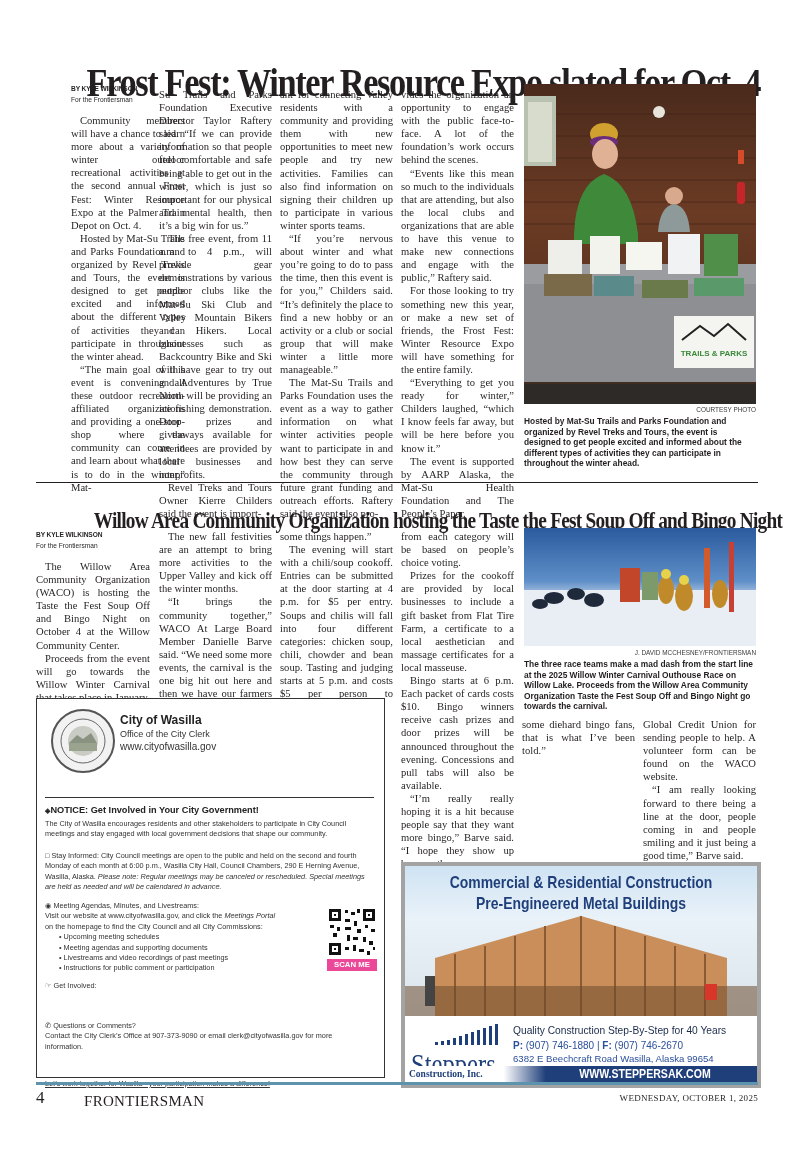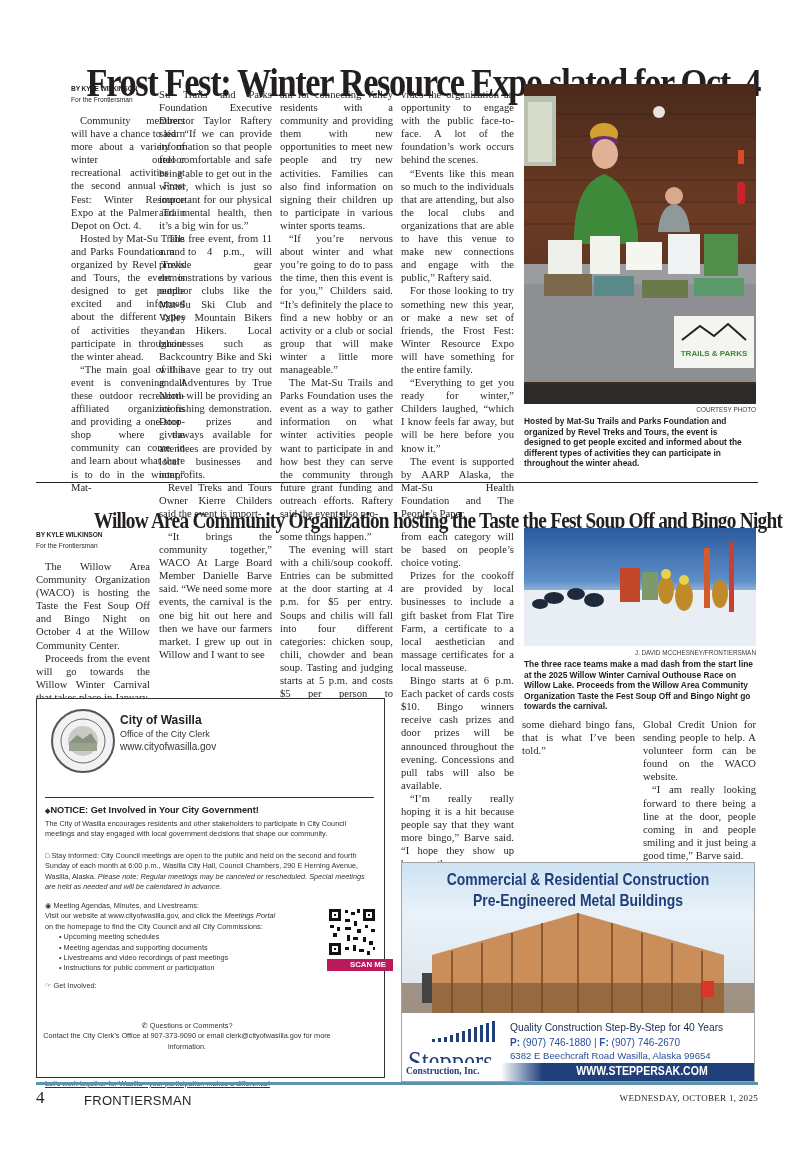--- a/index.html
+++ b/index.html
@@ -16,21 +16,21 @@
   .col p { margin:0; text-indent:9px; }
   .byline { font-family:"Liberation Sans", sans-serif; font-weight:bold; font-size:6.6px; letter-spacing:-0.1px;
     text-indent:0 !important; line-height:10px; }
   .affil { font-family:"Liberation Sans", sans-serif; font-size:6.6px; text-indent:0 !important; line-height:12px; margin-bottom:8px !important; }
   .photo { position:absolute; overflow:hidden; }
   .credit { position:absolute; font-family:"Liberation Sans", sans-serif; font-size:6.4px; color:#3a3a3a; text-align:right; }
   .cutline { position:absolute; font-family:"Liberation Sans", sans-serif; font-weight:bold; font-size:8.4px; line-height:10.6px; color:#231f20; }
   .notice { position:absolute; left:36px; top:698px; width:347px; height:378px; border:1px solid #333; background:#fff;
     font-family:"Liberation Sans", sans-serif; color:#333; }
   .notice .n-text { font-size:7.3px; line-height:10.4px; }
-  .ad { position:absolute; left:401px; top:862px; width:352px; height:218px; border:1px solid #a3a3a3; overflow:hidden; background:#e9f3fb; }
+  .ad { position:absolute; left:401px; top:862px; width:352px; height:218px; border:4px solid #a3a3a3; overflow:hidden; background:#e9f3fb; }
   .footer { position:absolute; left:36px; top:1082px; width:722px; }
 </style>
 </head>
 <body>
 
 <h1 class="head1">Frost Fest: Winter Resource Expo slated for Oct. 4</h1>
 
 <div class="col" style="left:36px; top:84px; width:114px;margin-left:35px;">
   <p class="byline">BY KYLE WILKINSON</p>
   <p class="affil">For the Frontiersman</p>
@@ -111,20 +111,21 @@
 
 <h2 class="head2">Willow Area Community Organization hosting the Taste the Fest Soup Off and Bingo Night</h2>
 
 <div class="col" style="left:36px; top:530px; width:114px;">
   <p class="byline">BY KYLE WILKINSON</p>
   <p class="affil">For the Frontiersman</p>
   <p>The Willow Area Community Organization (WACO) is hosting the Taste the Fest Soup Off and Bingo Night on October 4 at the Willow Community Center.</p>
   <p>Proceeds from the event will go towards the Willow Winter Carnival that takes place in January.</p>
 </div>
 <div class="col" style="left:159px; top:530px; width:113px;">
+  <p>The new fall festivities are an attempt to bring more activities to the Upper Valley and kick off the winter months.</p>
   <p>“It brings the community together,” WACO At Large Board Member Danielle Barve said. “We need some more events, the carnival is the one big hit out here and then we have our farmers market. I grew up out in Willow and I want to see</p>
 </div>
 <div class="col" style="left:280px; top:530px; width:113px;">
   <p style="text-indent:0">some things happen.”</p>
   <p>The evening will start with a chili/soup cookoff. Entries can be submitted at the door starting at 4 p.m. for $5 per entry. Soups and chilis will fall into four different categories: chicken soup, chili, chowder and bean soup. Tasting and judging starts at 5 p.m. and costs $5 per person to participate. Winners</p>
 </div>
 <div class="col" style="left:401px; top:530px; width:113px;">
   <p style="text-indent:0">from each category will be based on people’s choice voting.</p>
   <p>Prizes for the cookoff are provided by local businesses to include a gift basket from Flat Tire Farm, a certificate to a local aesthetician and massage certificates for a local masseuse.</p>
   <p>Bingo starts at 6 p.m. Each packet of cards costs $10. Bingo winners receive cash prizes and door prizes will be announced throughout the evening. Concessions and pull tabs will also be available.</p>
@@ -177,21 +178,21 @@
   <div style="position:absolute; left:83px; top:14px; font-weight:bold; font-size:12px; color:#222;">City of Wasilla</div>
   <div style="position:absolute; left:83px; top:30px; font-size:9px; color:#333;">Office of the City Clerk</div>
   <div style="position:absolute; left:83px; top:42px; font-size:10px; color:#333;">www.cityofwasilla.gov</div>
   <div style="position:absolute; left:8px; top:98px; width:329px; height:1px; background:#333;"></div>
 
   <div style="position:absolute; left:8px; top:106px; font-weight:bold; font-size:9.2px; color:#222; white-space:nowrap;"><span style="font-size:7px;">◈</span><span>NOTICE: Get Involved in Your City Government!</span></div>
   <div class="n-text" style="position:absolute; left:8px; top:120px; width:330px;">The City of Wasilla encourages residents and other stakeholders to participate in City Council meetings and stay engaged with local government decisions that shape our community.</div>
 
   <div class="n-text" style="position:absolute; left:8px; top:152px; width:330px;">
     <span>□</span>
-    <span>Stay Informed: City Council meetings are open to the public and held on the second and fourth Sunday of each month at 6:00 p.m., Wasilla City Hall, Council Chambers, 290 E Herning Avenue, Wasilla, Alaska.</span>
+    <span>Stay Informed: City Council meetings are open to the public and held on the second and fourth Monday of each month at 6:00 p.m., Wasilla City Hall, Council Chambers, 290 E Herning Avenue, Wasilla, Alaska.</span>
     <i>Please note: Regular meetings may be canceled or rescheduled. Special meetings are held as needed and will be calendared in advance.</i>
   </div>
 
   <div class="n-text" style="position:absolute; left:8px; top:202px; width:270px;">
     <div><span>◉</span> <span>Meeting Agendas, Minutes, and Livestreams:</span></div>
     <div><span>Visit our website at www.cityofwasilla.gov, and click the</span> <i>Meetings Portal</i></div>
     <div>on the homepage to find the City Council and all City Commissions:</div>
     <div style="padding-left:14px;">
       <div>• <span>Upcoming meeting schedules</span></div>
       <div>• <span>Meeting agendas and supporting documents</span></div>
@@ -230,26 +231,26 @@
           <rect x="42" y="34" width="4" height="4"></rect>
         <rect x="18" y="40" width="4" height="3"></rect>
           <rect x="26" y="38" width="3" height="6"></rect>
           <rect x="32" y="42" width="5" height="3"></rect>
         <rect x="40" y="44" width="3" height="4"></rect>
           <rect x="6" y="26" width="4" height="4"></rect>
           <rect x="46" y="40" width="2" height="3"></rect>
       </g>
     </svg>
   </div>
-  <div style="position:absolute; left:290px; top:260px; width:50px; height:12px; background:#be185d; color:#fff; font-weight:bold; font-size:7.8px; text-align:center; line-height:12px;padding-left:16px;">SCAN ME</div>
+  <div style="position:absolute; left:290px; top:260px; width:50px; height:12px; background:#ec4899; color:#fff; font-weight:bold; font-size:7.8px; text-align:center; line-height:12px;">SCAN ME</div>
 
   <div class="n-text" style="position:absolute; left:8px; top:282px; width:330px;">
     <div><span>☞</span> <span>Get Involved:</span></div>
   </div>
-  <div class="n-text" style="position:absolute; left:0; top:322px; width:300px;text-align:center;">
+  <div class="n-text" style="position:absolute; left:8px; top:322px; width:300px;">
     <div><span>✆</span> <span>Questions or Comments?</span></div>
     <div>Contact the City Clerk’s Office at 907-373-9090 or email clerk@cityofwasilla.gov for more information.</div>
   </div>
   <div class="n-text" style="position:absolute; left:8px; top:380px; width:330px;text-decoration:underline;">Let’s work together for Wasilla - your participation makes a difference!</div>
 </div>
 
 <div class="ad">
   <div style="position:absolute; left:0; top:0; width:352px; height:150px; background:linear-gradient(180deg,#cfe3f3 0%,#e9f2f9 35%,#dbe4ea 100%);">
     <svg width="352" height="150" viewBox="0 0 352 150">
       <path d="M30 150 L30 92 L176 50 L322 92 L322 150 Z" fill="#c98e5a"></path>
@@ -299,16 +300,16 @@
     <b>P:</b> <span>(907) 746-1880</span> <span>|</span> <b>F:</b> <span>(907) 746-2670</span>
   </div>
   <div style="position:absolute; left:108px; top:187px; font-family:'Liberation Sans', sans-serif; font-size:9.6px; color:#2a4f9a; white-space:nowrap;">6382 E Beechcraft Road Wasilla, Alaska 99654</div>
   <div style="position:absolute; left:130px; top:201px; width:220px; text-align:center; font-family:'Liberation Sans', sans-serif; font-weight:bold; font-size:12px; color:#ffffff; transform:scaleX(0.88); transform-origin:center;">WWW.STEPPERSAK.COM</div>
 </div>
 
 <div class="footer">
   <div style="height:3px; background:#5e93ad;"></div>
   <div style="position:relative; height:22px;">
     <span style="position:absolute; left:0; top:3px; font-family:'Liberation Serif', serif; font-size:17px;">4</span>
-    <span style="position:absolute; left:48px; top:8px; font-family:Liberation Sans, sans-serif; font-size:13px; letter-spacing:0.3px;text-align:center;">FRONTIERSMAN</span>
+    <span style="position:absolute; left:48px; top:8px; font-family:Liberation Serif, serif; font-size:15px; letter-spacing:0.3px;text-align:center;">FRONTIERSMAN</span>
     <span style="position:absolute; right:0; top:8px; font-family:'Liberation Serif', serif; font-size:9px; letter-spacing:0.3px;">WEDNESDAY, OCTOBER 1, 2025</span>
   </div>
 </div>
 
 </body></html>

